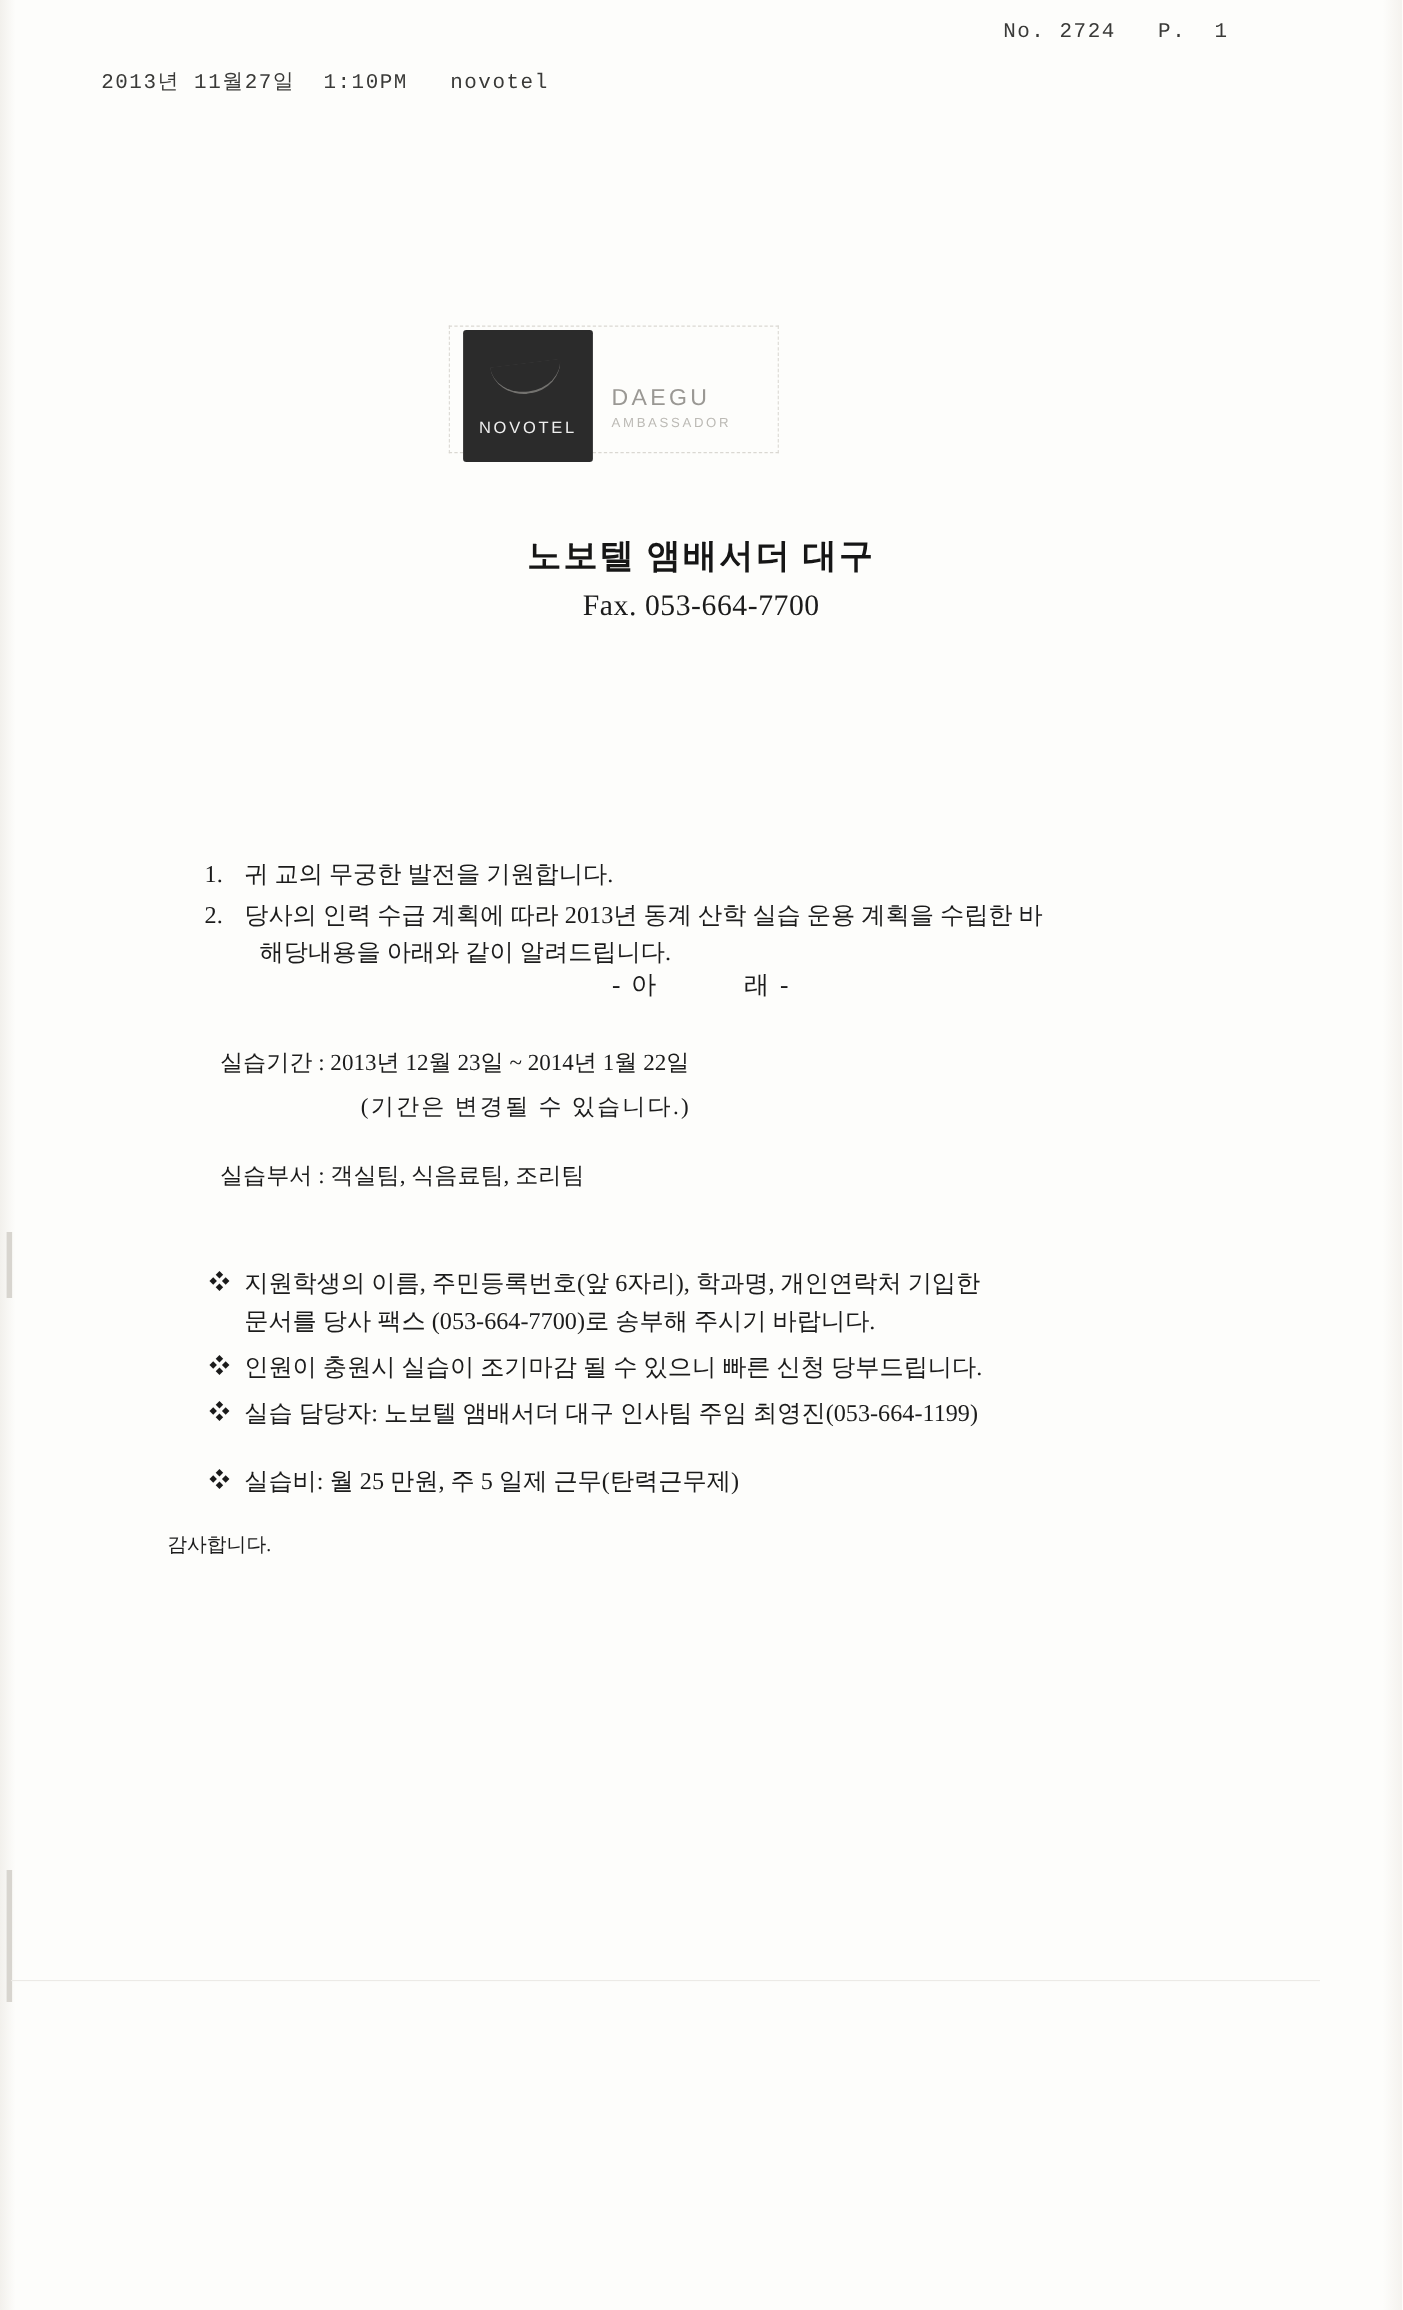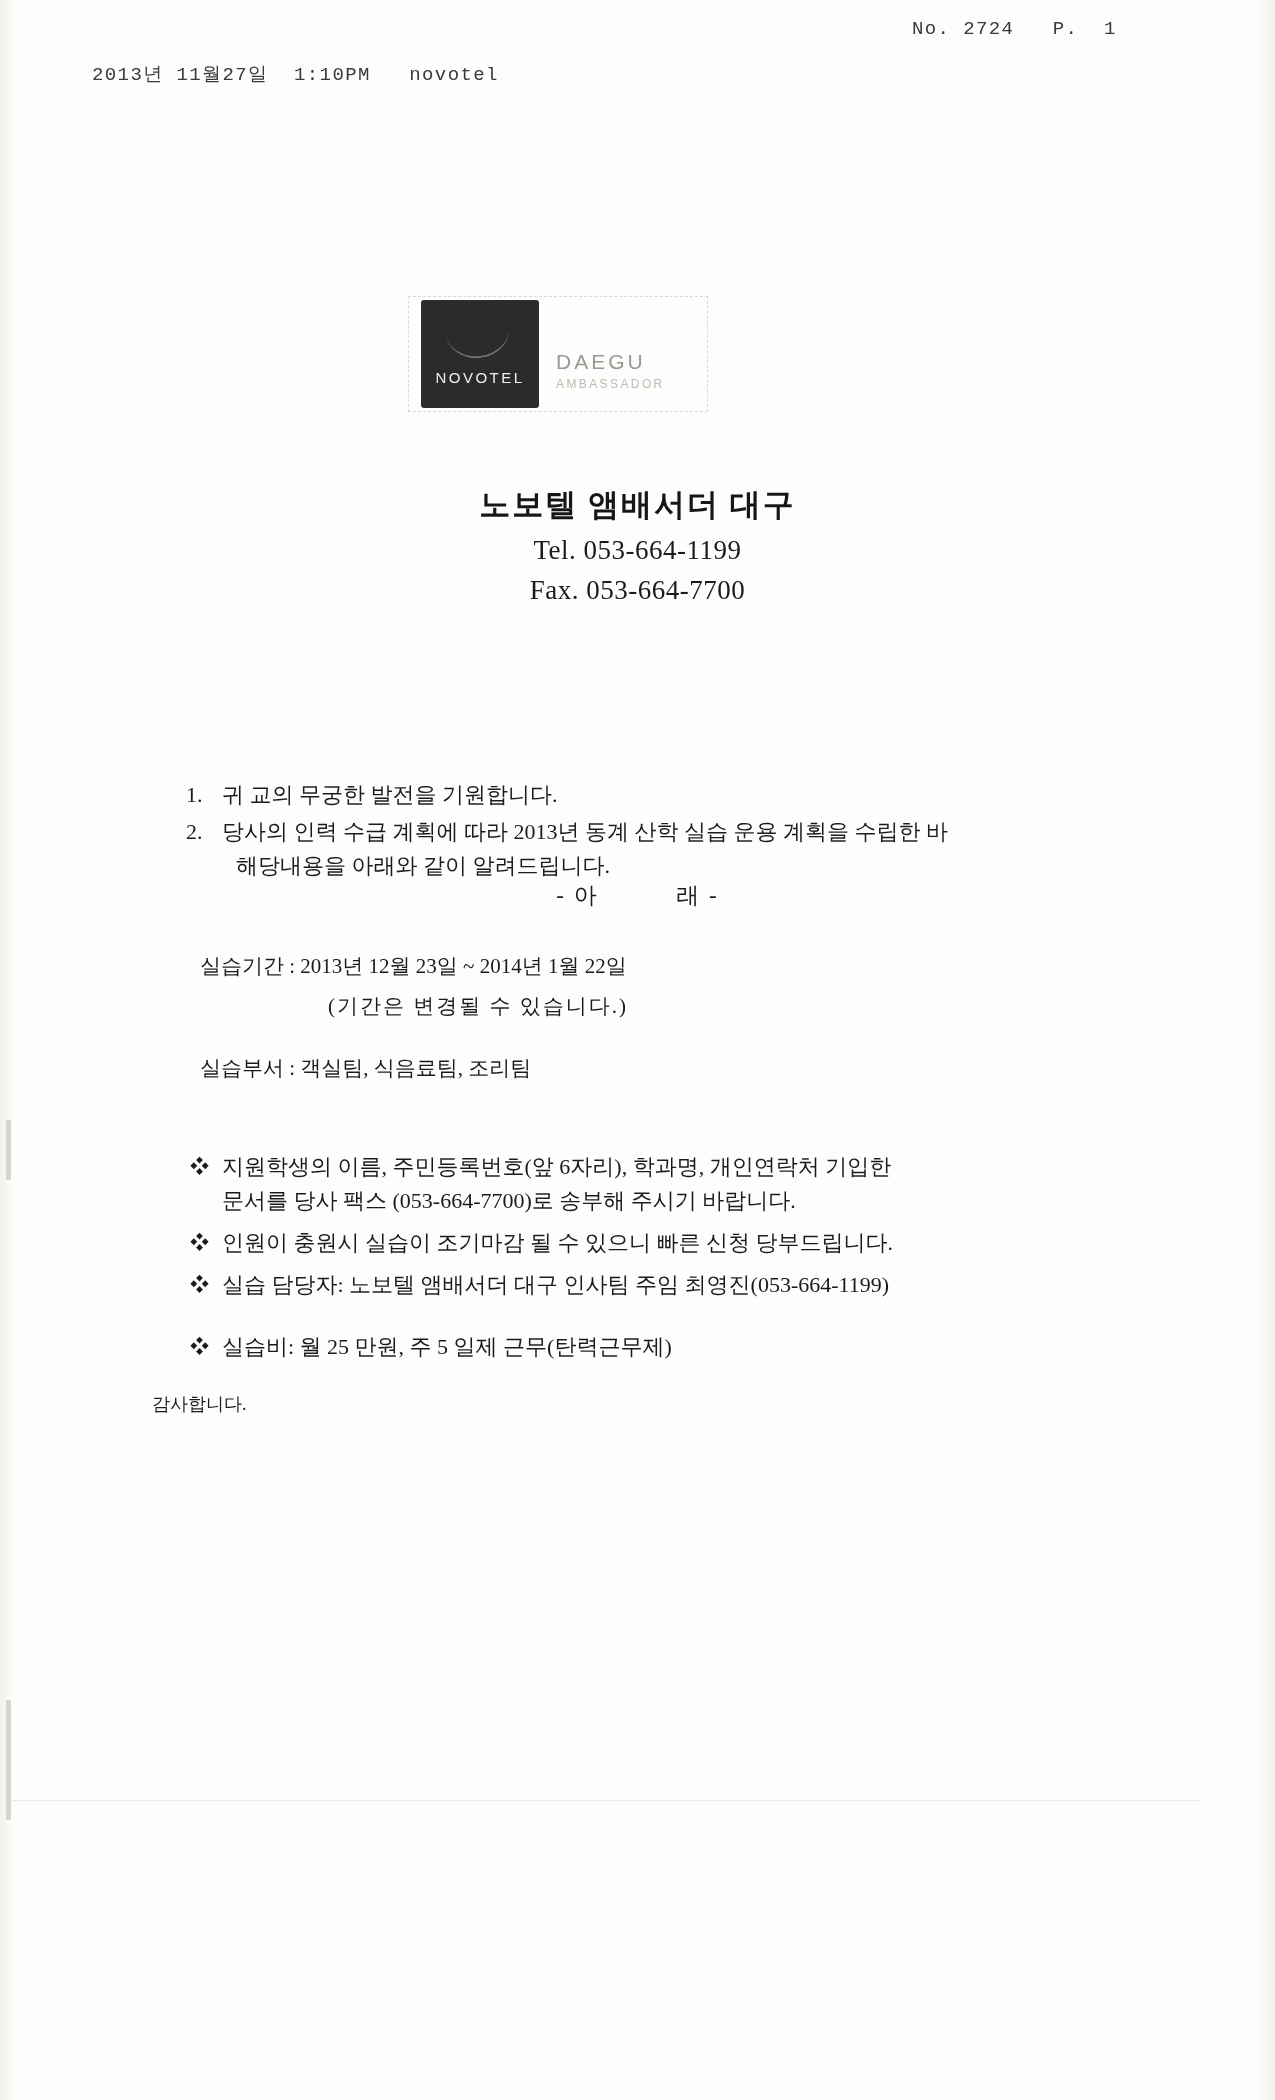--- a/index.html
+++ b/index.html
@@ -63,21 +63,21 @@
     left: 408px;
     top: 296px;
     width: 330px;
     height: 120px;
   }
   .logo-box {
     position: absolute;
     left: 13px;
     top: 4px;
     width: 118px;
-    height: 108px;
+    height: 120px;
     background: #2b2b2b;
     border-radius: 3px;
   }
   .logo-box .swoosh {
     position: absolute;
     left: 26px;
     top: 30px;
     width: 64px;
     height: 26px;
     border-bottom: 2px solid #807f7c;
@@ -268,21 +268,20 @@
       <div class="brand">NOVOTEL</div>
     </div>
     <div class="logo-text">
       <div class="l1">DAEGU</div>
       <div class="l2">AMBASSADOR</div>
     </div>
   </div>
 
   <div class="title-block">
     <div class="hotel-name">노보텔 앰배서더 대구</div>
-    <div class="tel-line">Tel. 053-664-1199</div>
     <div class="fax-line">Fax. 053-664-7700</div>
   </div>
 
 
   <div class="numlist">
     <div class="item">
       <span class="num">1.</span>
       <span class="txt">귀 교의 무궁한 발전을 기원합니다.</span>
     </div>
     <div class="item">

